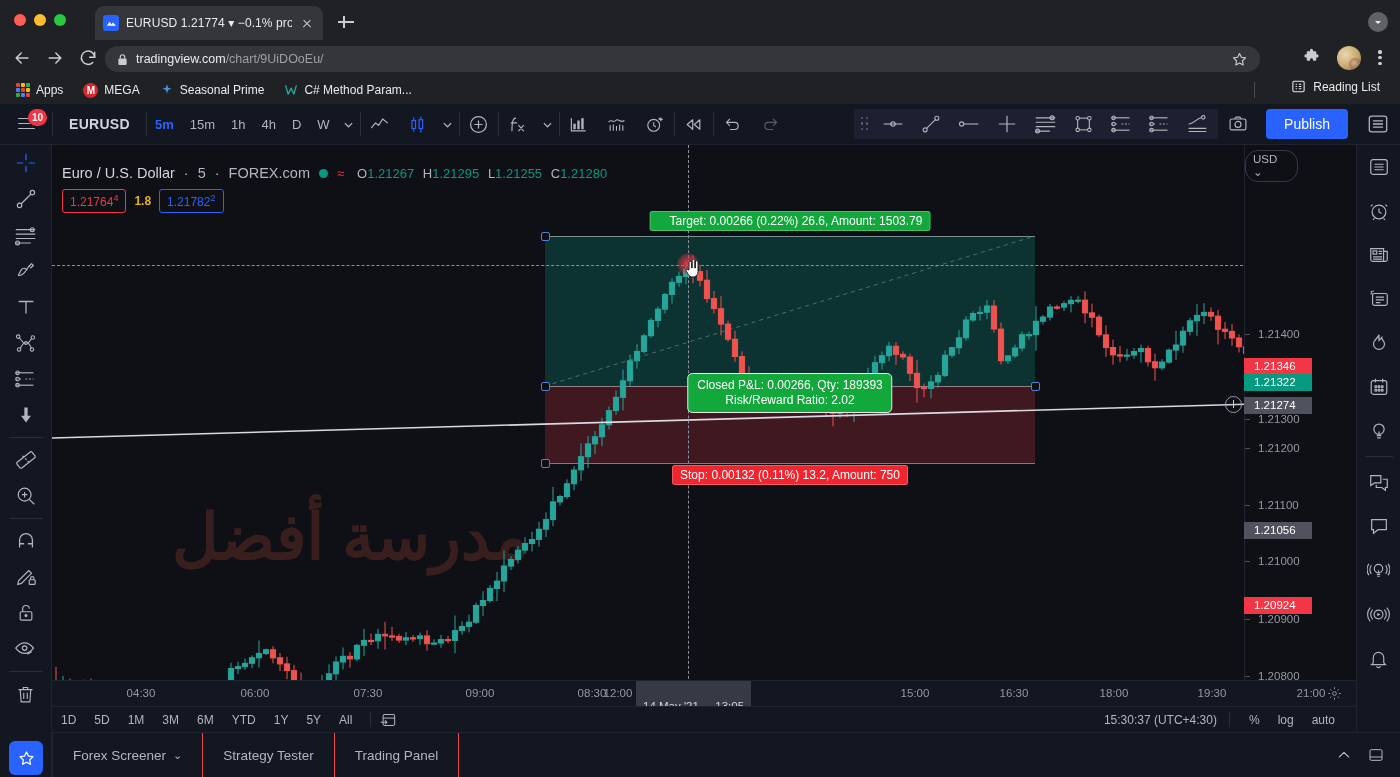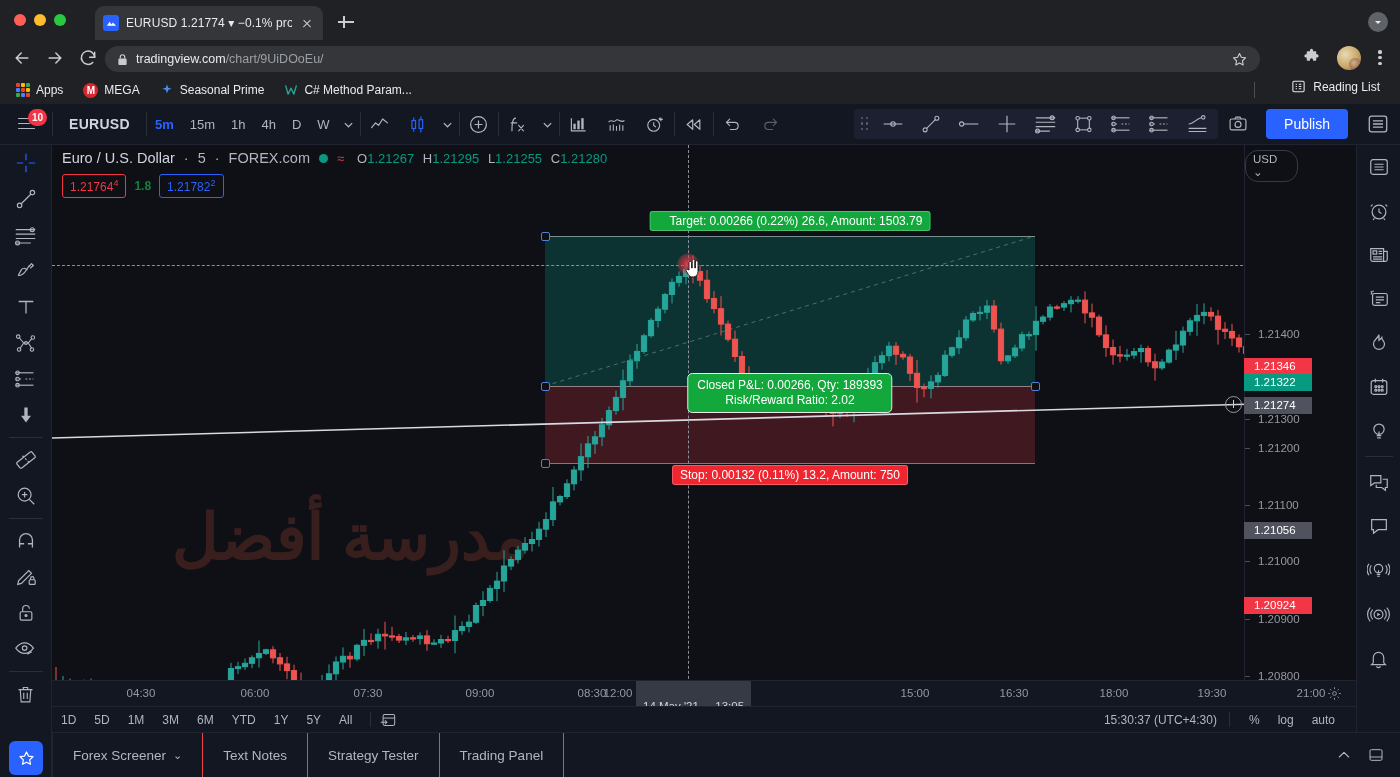--- a/index.html
+++ b/index.html
@@ -94,32 +94,32 @@
   .dgrip { width:18px; height:26px; display:grid; grid-template-columns:repeat(2,1fr);
            grid-template-rows:repeat(3,1fr); gap:2px; padding:6px 5px; }
   .dgrip i { background:#5d606b; border-radius:50%; width:2.4px; height:2.4px; }
   .dicon { width:38px; height:30px; display:flex; align-items:center; justify-content:center; color:#b2b5be; }
   .publish { background:#2962ff; color:#fff; font-size:14px; height:30px; padding:0 18px;
              border-radius:4px; display:flex; align-items:center; margin:0 8px; }
   .camicon { width:40px; height:41px; display:flex; align-items:center; justify-content:center; color:#b2b5be; }
 
   
   .legend { position:absolute; top:46px; left:62px; z-index:6; }
-  .legend-row1 { display:flex; align-items:center; gap:9px; font-size:14.5px; color:#b2b5be; }
+  .legend-row1 { display:flex; align-items:center; gap:9px; font-size:14.5px; color:#b2b5be;margin-top:15px; }
   .leg-title { color:#d1d4dc; }
   .leg-dot { width:9px; height:9px; border-radius:50%; background:#089981; }
   .leg-eq { color:#f23645; font-size:13px; }
   .ohlc { font-size:13px; color:#b2b5be; margin-left:4px; }
   .ohlc b { font-weight:400; color:#089981; }
   .legend-row2 { display:flex; align-items:center; gap:8px; margin-top:8px; }
   .bidbox { border:1px solid #f23645; color:#f23645; border-radius:3px; font-size:12px;
             padding:3px 7px; }
   .askbox { border:1px solid #2962ff; color:#2962ff; border-radius:3px; font-size:12px;
             padding:3px 7px; }
-  .spread { font-size:12px; color:#15803d; font-weight:600; }
+  .spread { font-size:12px; color:#eab308; font-weight:600; }
   .sup { font-size:9px; vertical-align:super; }
 
   
   .leftrail { position:absolute; top:41px; left:0; width:52px; height:632px; background:#131722;
               border-right:1px solid #1f2430; display:flex; flex-direction:column; align-items:center; }
   .lt { width:52px; height:36px; display:flex; align-items:center; justify-content:center; color:#b2b5be; }
   .lt.sel { color:#2962ff; }
   .lt-sep { width:34px; height:1px; background:#2a2e39; margin:4px 0; }
   .fav-btn { position:absolute; bottom:2px; left:9px; width:34px; height:34px; border-radius:6px;
              background:#2962ff; display:flex; align-items:center; justify-content:center; color:#fff; }
@@ -1254,21 +1254,20 @@
         <span class="rangebtn">log</span>
         <span class="rangebtn">auto</span>
       </span>
     </div>
 
     <div class="footer">
       <span class="fbtn">
         <span>Forex Screener</span>
         <span style="font-size:11px">⌄</span>
       </span>
-      <span class="fbtn">Text Notes</span>
       <span class="fbtn">Strategy Tester</span>
       <span class="fbtn">Trading Panel</span>
       <span class="f-right">
         <span>
           <svg width="16" height="16" viewBox="0 0 24 24" fill="none" stroke="currentColor" stroke-width="1.7" stroke-linecap="round" stroke-linejoin="round">
               <path d="M5 15l7-7 7 7"></path>
             </svg>
         </span>
         <span>
           <svg width="16" height="16" viewBox="0 0 24 24" fill="none" stroke="currentColor" stroke-width="1.5">

